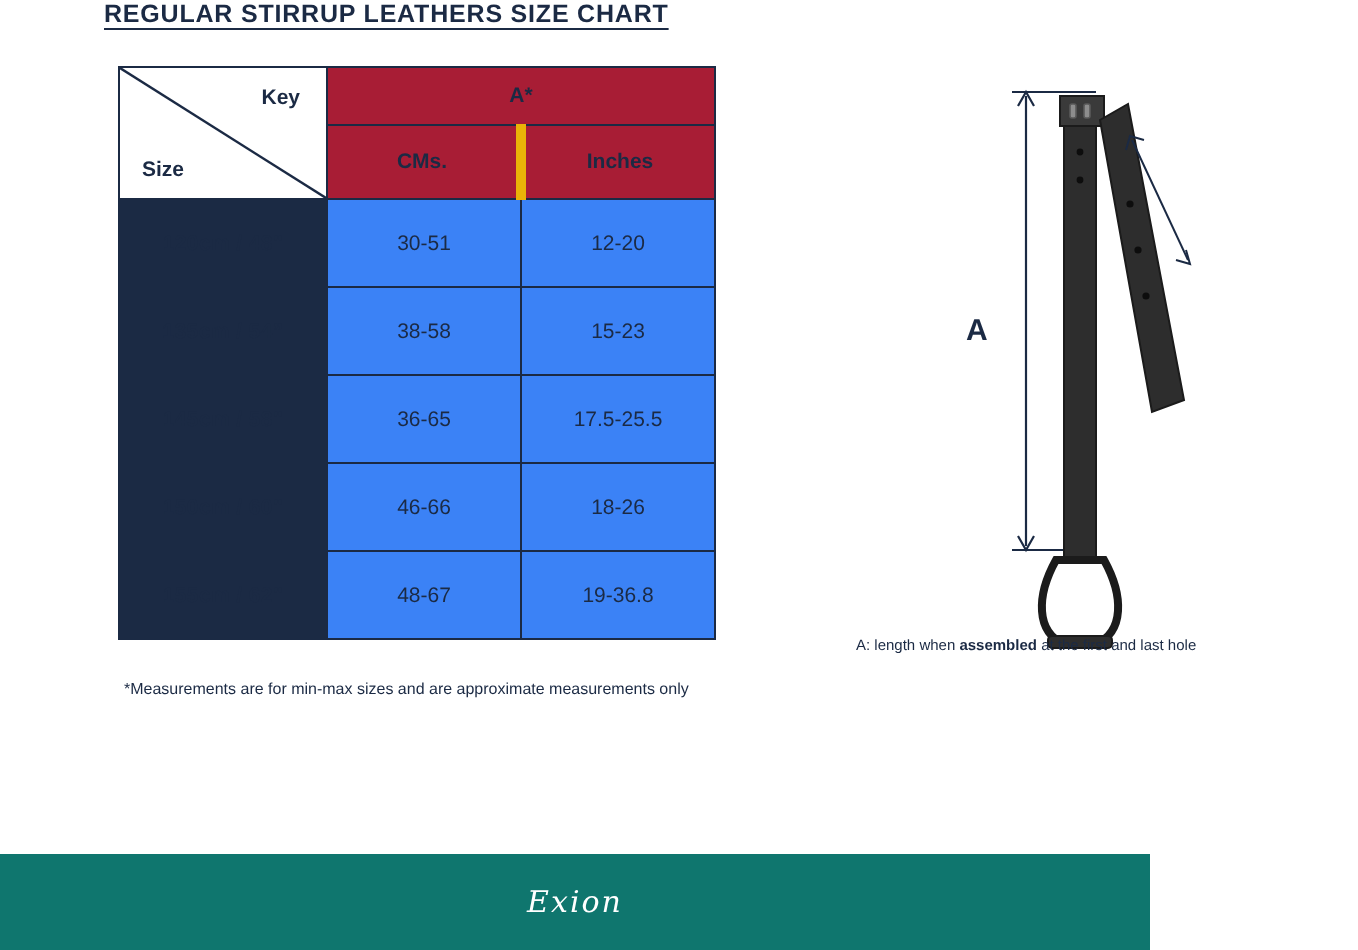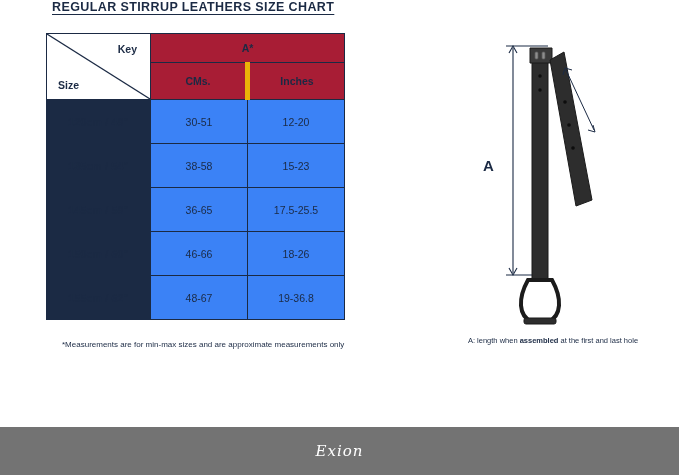--- a/index.html
+++ b/index.html
@@ -25,21 +25,21 @@
     letter-spacing: 0.4px;
     color: #1b2a44;
     text-decoration: underline;
     text-underline-offset: 3px;
     white-space: nowrap;
   }
 
   
   .table-wrap {
     position: absolute;
-    left: 46px;
+    left: 59px;
     top: 33px;
   }
   table.size-table {
     border-collapse: collapse;
     table-layout: fixed;
   }
   table.size-table td, table.size-table th {
     border: 1px solid #1b2a44;
     text-align: center;
     vertical-align: middle;
@@ -124,44 +124,44 @@
   .diagram {
     position: absolute;
     left: 470px;
     top: 30px;
     width: 180px;
     height: 300px;
   }
   .diagram-caption {
     position: absolute;
     left: 428px;
-    top: 336px;
+    top: 318px;
     width: 250px;
-    text-align: center;
+    text-align: left;
     font-size: 7.5px;
     color: #1b2a44;
   }
   .diagram-caption b { font-weight: bold; }
   .a-label {
     position: absolute;
     left: 483px;
     top: 157px;
     font-size: 15px;
     font-weight: bold;
     color: #1b2a44;
   }
 
   
   .footer {
     position: absolute;
     left: 0;
     bottom: 0;
-    width: 679px;
+    width: 575px;
     height: 48px;
-    background: #737373;
+    background: #0f766e;
   }
   .brand {
     position: absolute;
     left: 0; top: 0;
     width: 100%; height: 100%;
     display: flex;
     align-items: center;
     justify-content: center;
     color: #ffffff;
     font-family: "DejaVu Serif", serif;

